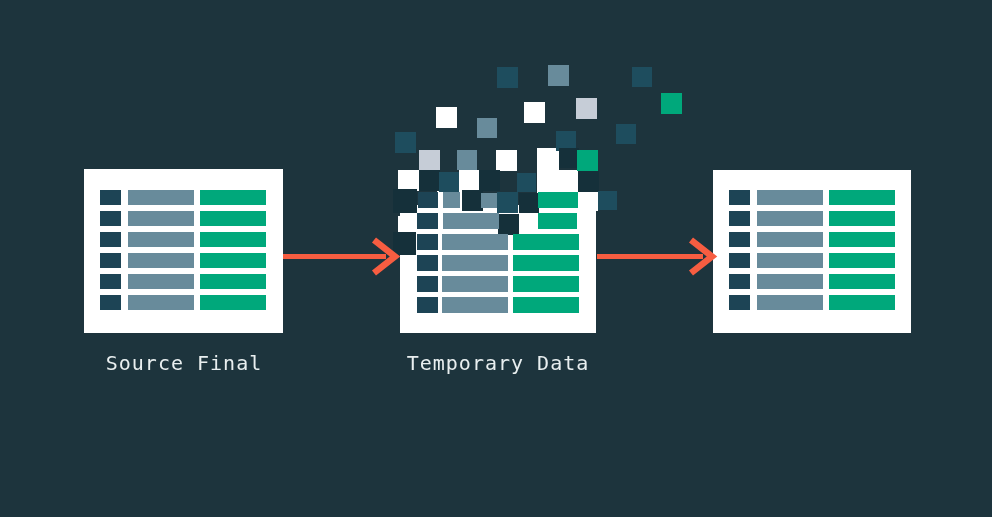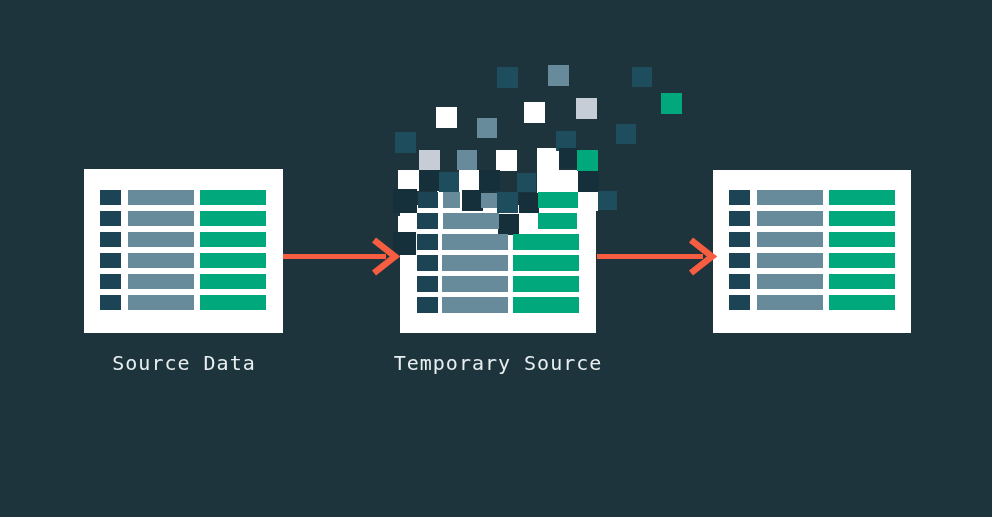--- a/index.html
+++ b/index.html
@@ -174,16 +174,16 @@
   <svg class="arrow" style="left:283px;top:238px;" width="116" height="37" viewBox="0 0 116 37">
     <line x1="0" y1="18.5" x2="103" y2="18.5"></line>
     <polyline points="91,2 112,18.5 91,35"></polyline>
   </svg>
 
   <svg class="arrow" style="left:596px;top:238px;" width="118" height="37" viewBox="0 0 118 37">
     <line x1="1" y1="18.5" x2="107" y2="18.5"></line>
     <polyline points="95,2 116,18.5 95,35"></polyline>
   </svg>
 
-  <div class="label" style="left:34px;">Source Data</div>
-  <div class="label" style="left:348px;">Temporary Source</div>
+  <div class="label" style="left:34px;">Source Final</div>
+  <div class="label" style="left:348px;">Temporary Data</div>
 
 </div>
 
 </body></html>

